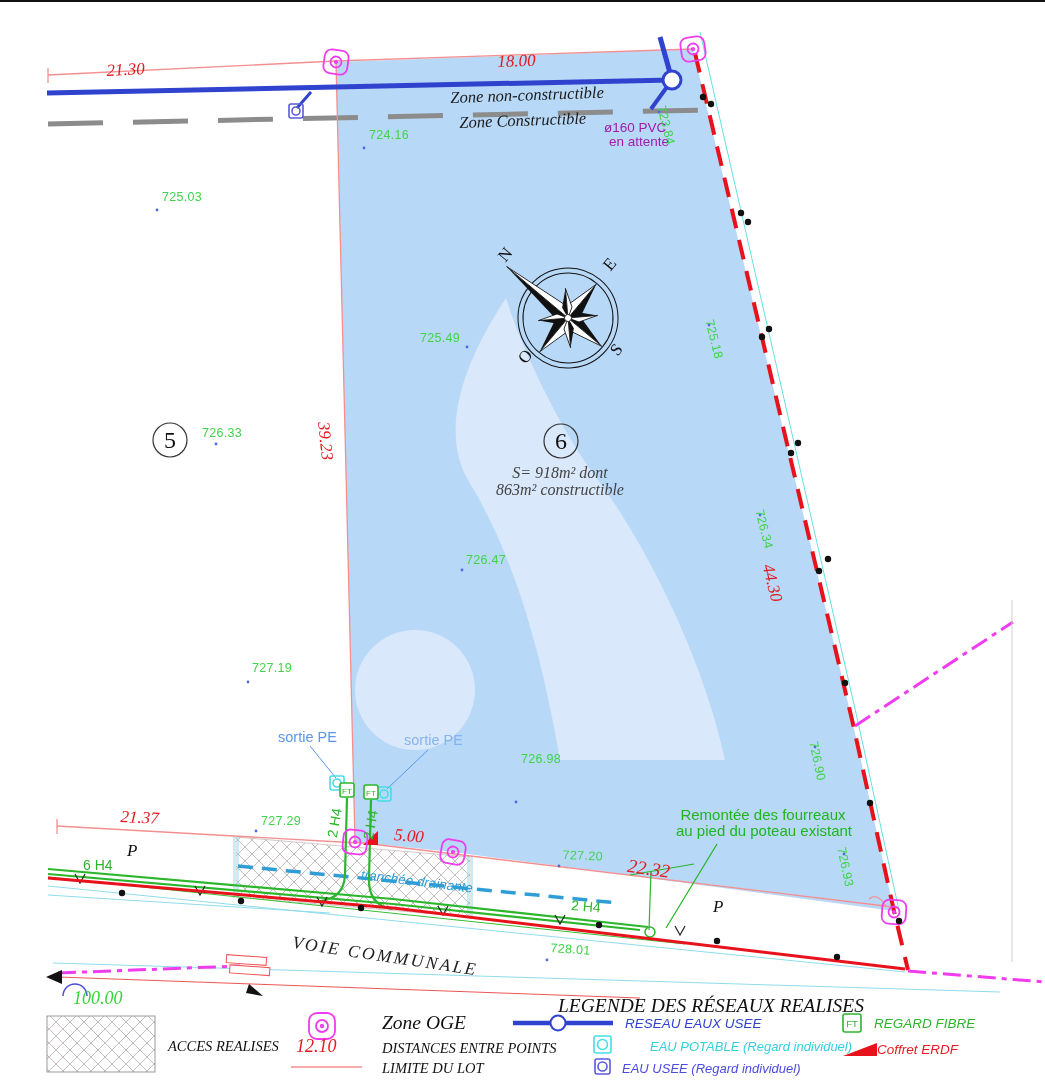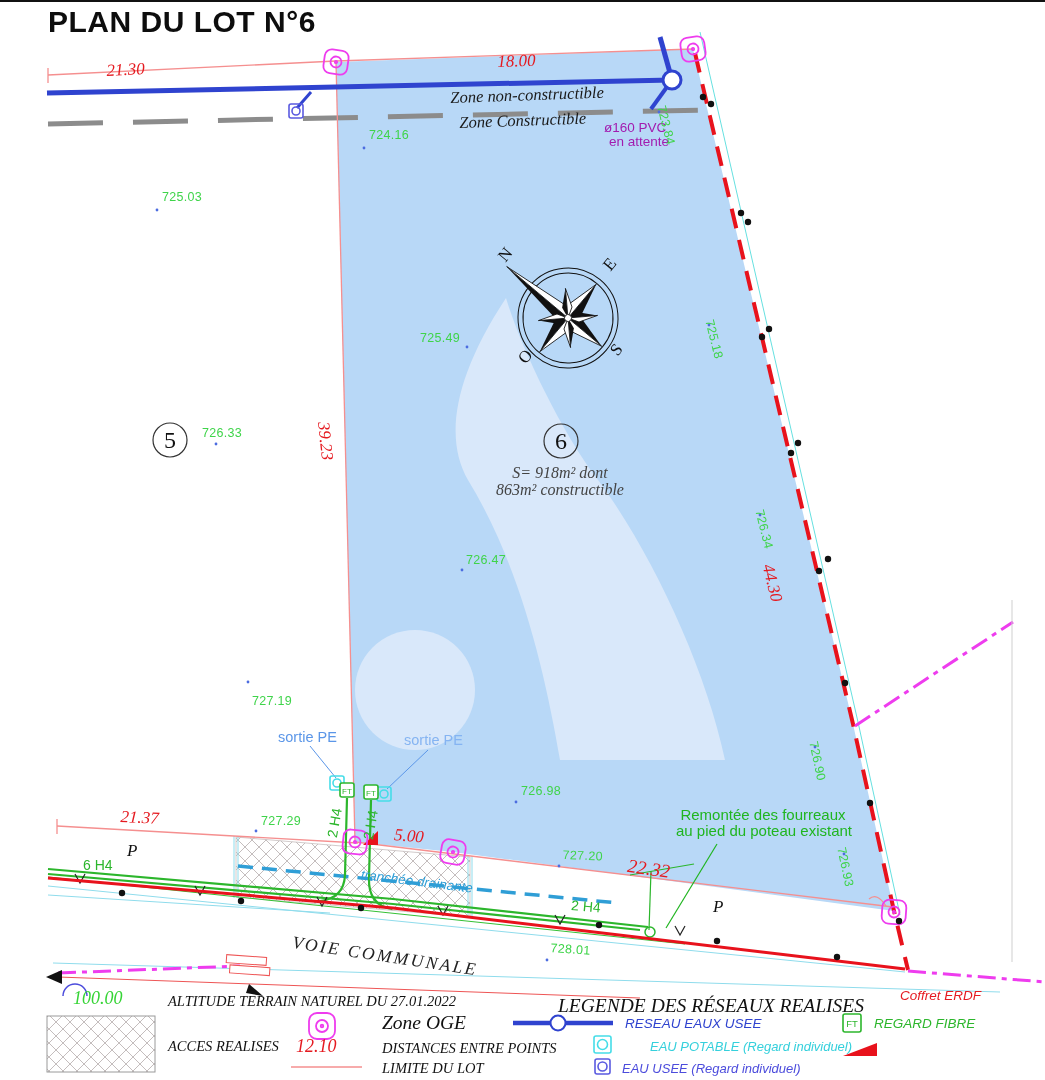--- a/index.html
+++ b/index.html
@@ -273,44 +273,43 @@
       <g stroke="#ee3cee" fill="none" stroke-width="1.8">
         <rect x="309" y="1013" width="26" height="26" rx="8"></rect>
           <circle cx="322" cy="1026" r="6"></circle>
           <circle cx="322" cy="1026" r="1.3"></circle>
       </g>
       <line x1="291" y1="1067" x2="362" y2="1067" stroke="#f58f8f" stroke-width="1.5"></line>
       <rect x="47" y="1016" width="108" height="56" fill="url(#hatch)" stroke="#9a9a9a" stroke-width="1"></rect>
     </g>
   </svg>
 
-  <div class="lbl title" style="left:48px;top:5px;">PLAN DU LOT N°6</div>
 
   <div class="lbl red-m" style="left:106px;top:61px;transform:rotate(-3deg);">21.30</div>
   <div class="lbl red-m" style="left:497px;top:52px;transform:rotate(-2deg);">18.00</div>
   <div class="lbl red-m" style="left:333px;top:421px;transform:rotate(84deg);">39.23</div>
   <div class="lbl red-m" style="left:777px;top:562px;transform:rotate(76deg);">44.30</div>
   <div class="lbl red-m" style="left:121px;top:807px;transform:rotate(3deg);">21.37</div>
   <div class="lbl red-m" style="left:395px;top:825px;transform:rotate(5deg);">5.00</div>
   <div class="lbl red-m" style="left:629px;top:855px;transform:rotate(8deg);font-size:19px;">22.32</div>
 
   <div class="lbl zone" style="left:450px;top:88px;transform:rotate(-2deg);">Zone non-constructible</div>
   <div class="lbl zone" style="left:459px;top:113px;transform:rotate(-2deg);">Zone Constructible</div>
 
   <div class="lbl blue-note" style="left:604px;top:120px;">ø160 PVC</div>
   <div class="lbl blue-note" style="left:609px;top:134px;">en attente</div>
 
   <div class="lbl elev" style="left:369px;top:128px;">724.16</div>
   <div class="lbl elev" style="left:162px;top:190px;">725.03</div>
   <div class="lbl elev" style="left:420px;top:331px;">725.49</div>
   <div class="lbl elev" style="left:202px;top:426px;">726.33</div>
   <div class="lbl elev" style="left:466px;top:553px;">726.47</div>
-  <div class="lbl elev" style="left:252px;top:661px;margin-top:33px;">727.19</div>
+  <div class="lbl elev" style="left:252px;top:661px;">727.19</div>
   <div class="lbl elev" style="left:261px;top:814px;">727.29</div>
-  <div class="lbl elev" style="left:521px;top:784px;">726.98</div>
+  <div class="lbl elev" style="left:521px;top:752px;">726.98</div>
   <div class="lbl elev" style="left:563px;top:848px;transform:rotate(2deg);">727.20</div>
   <div class="lbl elev" style="left:551px;top:941px;transform:rotate(4deg);">728.01</div>
   <div class="lbl elev" style="left:668px;top:104px;transform:rotate(76deg);">723.84</div>
   <div class="lbl elev" style="left:716px;top:318px;transform:rotate(76deg);">725.18</div>
   <div class="lbl elev" style="left:766px;top:508px;transform:rotate(76deg);">726.34</div>
   <div class="lbl elev" style="left:820px;top:740px;transform:rotate(78deg);">726.90</div>
   <div class="lbl elev" style="left:848px;top:846px;transform:rotate(78deg);">726.93</div>
 
   <div class="lbl lotnum" style="left:551px;top:428px;">6</div>
   <div class="lbl lotnum" style="left:160px;top:427px;">5</div>
@@ -329,25 +328,24 @@
   <div class="lbl green-note" style="left:764px;top:822px;transform:translateX(-50%);">au pied du poteau existant</div>
   <div class="lbl voie" style="left:294px;top:932px;transform:rotate(8.5deg);">VOIE COMMUNALE</div>
   <div class="lbl pletter" style="left:127px;top:841px;">P</div>
   <div class="lbl pletter" style="left:713px;top:897px;">P</div>
   <div class="lbl green-h4" style="left:83px;top:857px;">6 H4</div>
   <div class="lbl green-h4" style="left:324px;top:836px;transform:rotate(-80deg);">2 H4</div>
   <div class="lbl green-h4" style="left:360px;top:838px;transform:rotate(-80deg);">2 H4</div>
   <div class="lbl green-h4" style="left:572px;top:897px;transform:rotate(5deg);">2 H4</div>
 
   <div class="lbl leg-g100" style="left:73px;top:988px;">100.00</div>
-  <div class="lbl leg-i" style="left:168px;top:993px;">ALTITUDE TERRAIN NATUREL DU 27.01.2022</div>
   <div class="lbl leg-i" style="left:168px;top:1038px;">ACCES REALISES</div>
   <div class="lbl leg-big" style="left:382px;top:1012px;">Zone OGE</div>
   <div class="lbl red-m" style="left:296px;top:1036px;font-size:18px;">12.10</div>
   <div class="lbl leg-i" style="left:382px;top:1040px;">DISTANCES ENTRE POINTS</div>
   <div class="lbl leg-i" style="left:382px;top:1060px;">LIMITE DU LOT</div>
   <div class="lbl leg-big" style="left:558px;top:995px;">LEGENDE DES RÉSEAUX REALISES</div>
   <div class="lbl leg-blue" style="left:625px;top:1016px;">RESEAU EAUX USEE</div>
   <div class="lbl leg-cyan" style="left:650px;top:1039px;">EAU POTABLE (Regard individuel)</div>
   <div class="lbl leg-usee" style="left:622px;top:1061px;">EAU USEE (Regard individuel)</div>
   <div class="lbl leg-green" style="left:874px;top:1016px;">REGARD FIBRE</div>
-  <div class="lbl leg-red" style="left:877px;top:988px;margin-left:23px;">Coffret ERDF</div>
+  <div class="lbl leg-red" style="left:877px;top:1042px;">Coffret ERDF</div>
 </div>
 
 </body></html>

